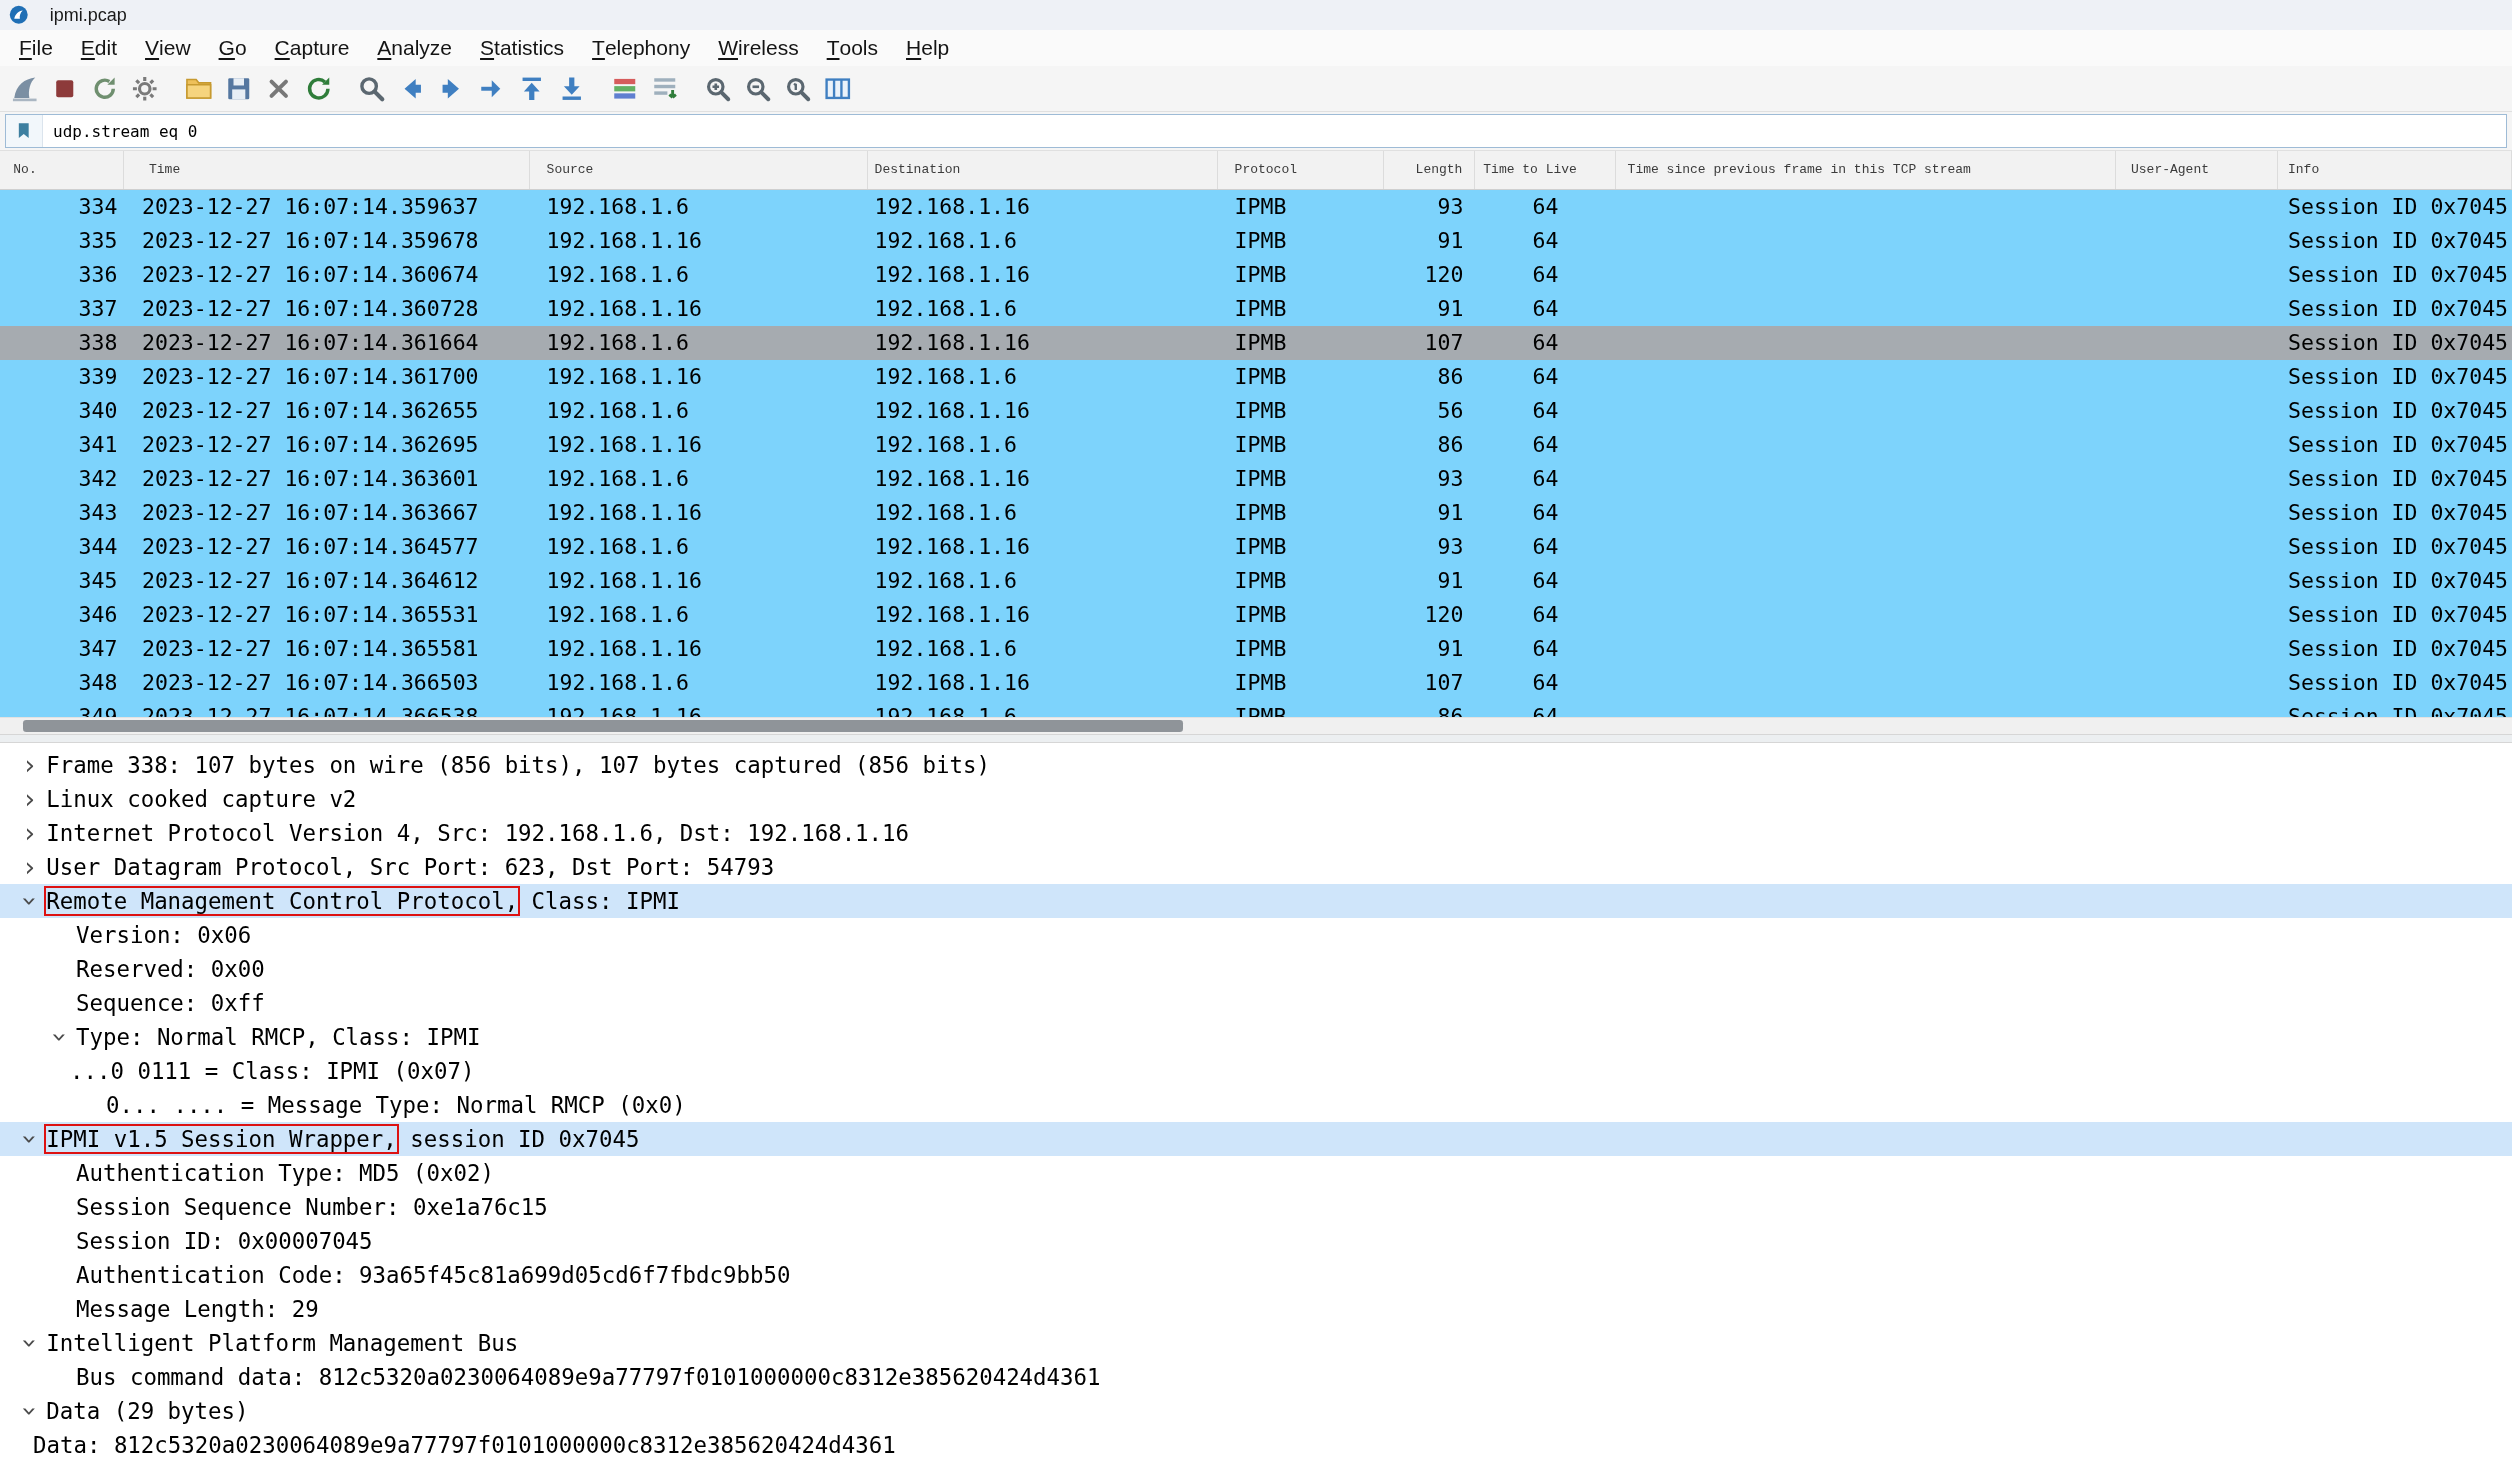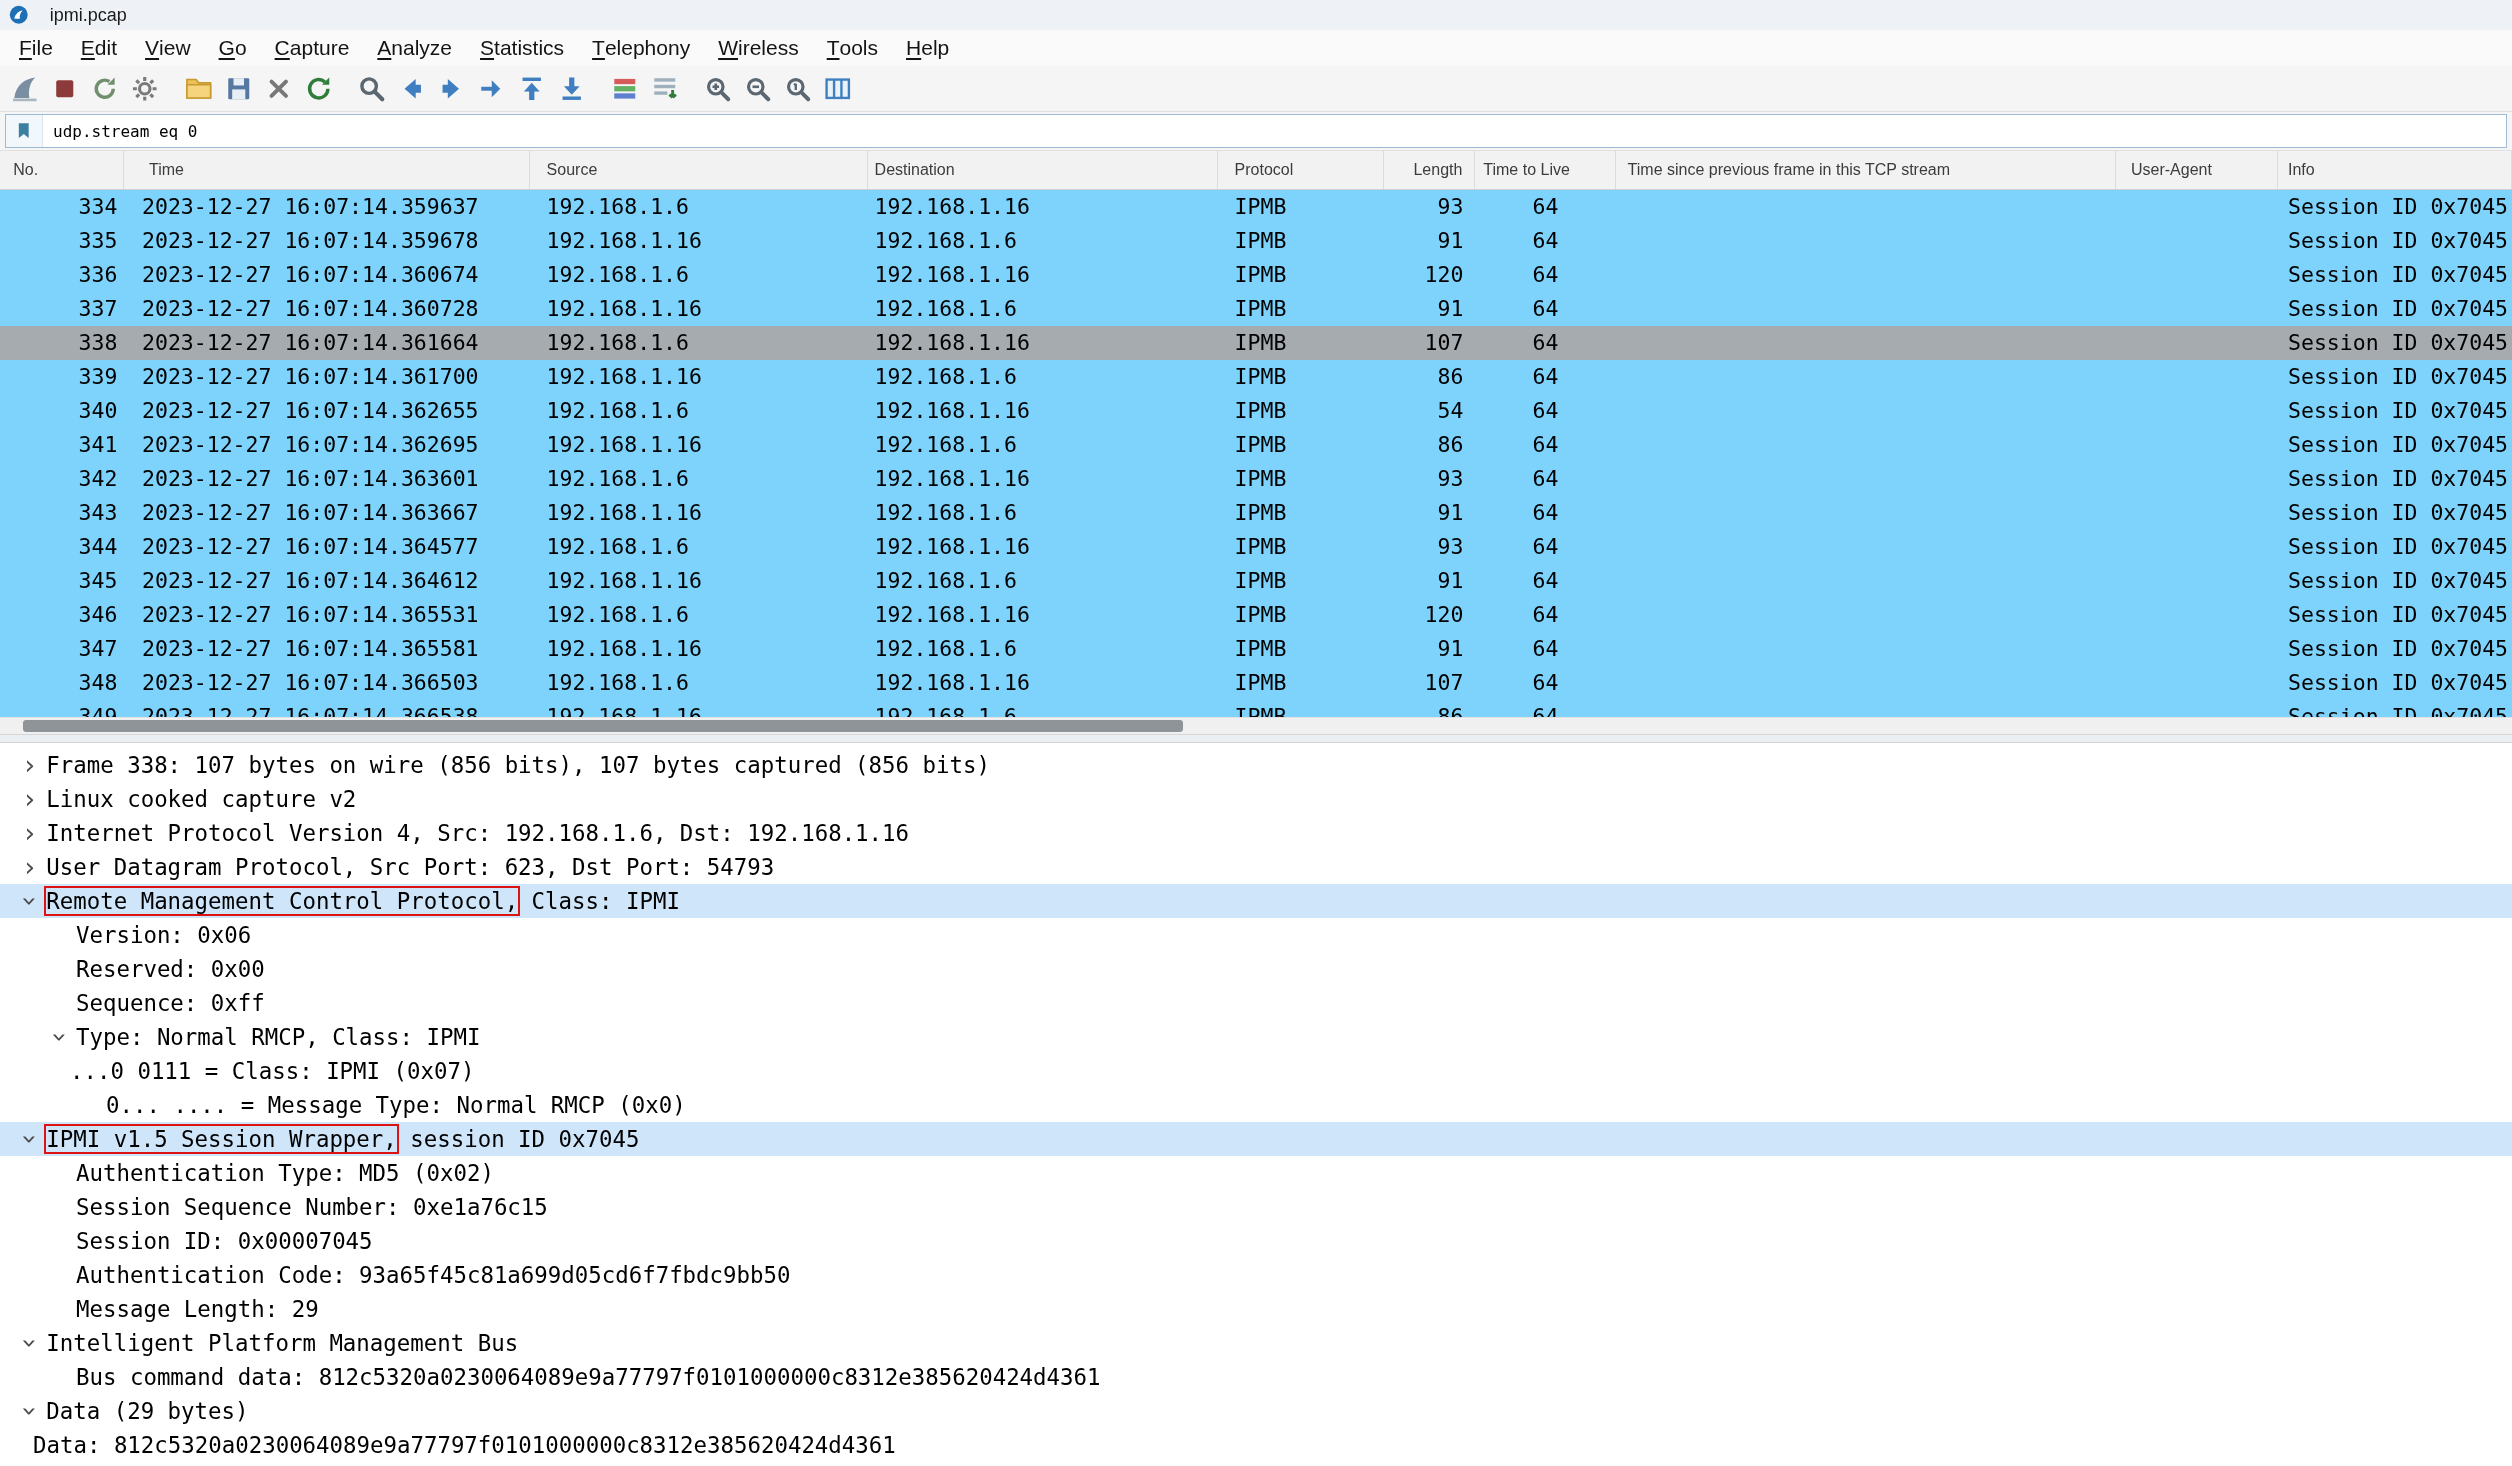--- a/index.html
+++ b/index.html
@@ -24,21 +24,21 @@
 
   
   .filterbar{height:38px;background:#f5f5f5;display:flex;align-items:center;padding:0 5px;border-bottom:0.8px solid #e0e0e0;}
   .filter-box{flex:1;height:31.5px;background:#ffffff;border:0.8px solid #9ebbd6;display:flex;align-items:center;}
   .filter-bm{width:36px;height:100%;border-right:0.8px solid #dbe4ed;display:flex;align-items:center;justify-content:center;background:#f2f7fb;}
   .filter-bm svg{width:21.5px;height:21.5px;}
   .filter-input{flex:1;border:none;outline:none;font-family:"DejaVu Sans Mono",monospace;font-size:16px;padding-left:10px;background:transparent;color:#000;height:100%;}
 
   
   .pheader,.prow{display:grid;grid-template-columns:124px 406px 338px 350px 166px 91px 141px 500px 162px 1fr;}
-  .pheader{height:38px;background:#f2f2f2;border-bottom:0.8px solid #cfcfcf;font-family:Liberation Sans, sans-serif;font-size:16px;color:#3c3c3c;}
+  .pheader{height:38px;background:#f2f2f2;border-bottom:0.8px solid #cfcfcf;font-family:Liberation Mono, monospace;font-size:13px;color:#3c3c3c;}
   .pheader>div{border-right:0.8px solid #dcdcdc;line-height:37px;white-space:nowrap;overflow:hidden;}
   .prow{height:34px;background:#7dd3fc;font-family:"DejaVu Sans Mono",monospace;font-size:21.5px;color:#000;}
   .prow.selected{background:#a6abb0;}
   .prow.partial{height:16.6px;overflow:hidden;}
   .prow>div{line-height:34px;white-space:nowrap;overflow:hidden;}
 
   .c-no{text-align:right;padding-right:6.6px;}
   .c-time{padding-left:18px;}
   .c-source{padding-left:16.6px;}
   .c-destination{padding-left:6.6px;}
@@ -327,21 +327,21 @@
           <div class="c-delta"></div>
           <div class="c-useragent"></div>
           <div class="c-info">Session ID 0x7045</div>
         </div>
         <div class="prow">
           <div class="c-no">340</div>
           <div class="c-time">2023-12-27 16:07:14.362655</div>
           <div class="c-source">192.168.1.6</div>
           <div class="c-destination">192.168.1.16</div>
           <div class="c-protocol">IPMB</div>
-          <div class="c-length">54</div>
+          <div class="c-length">56</div>
           <div class="c-ttl">64</div>
           <div class="c-delta"></div>
           <div class="c-useragent"></div>
           <div class="c-info">Session ID 0x7045</div>
         </div>
         <div class="prow">
           <div class="c-no">341</div>
           <div class="c-time">2023-12-27 16:07:14.362695</div>
           <div class="c-source">192.168.1.16</div>
           <div class="c-destination">192.168.1.6</div>

